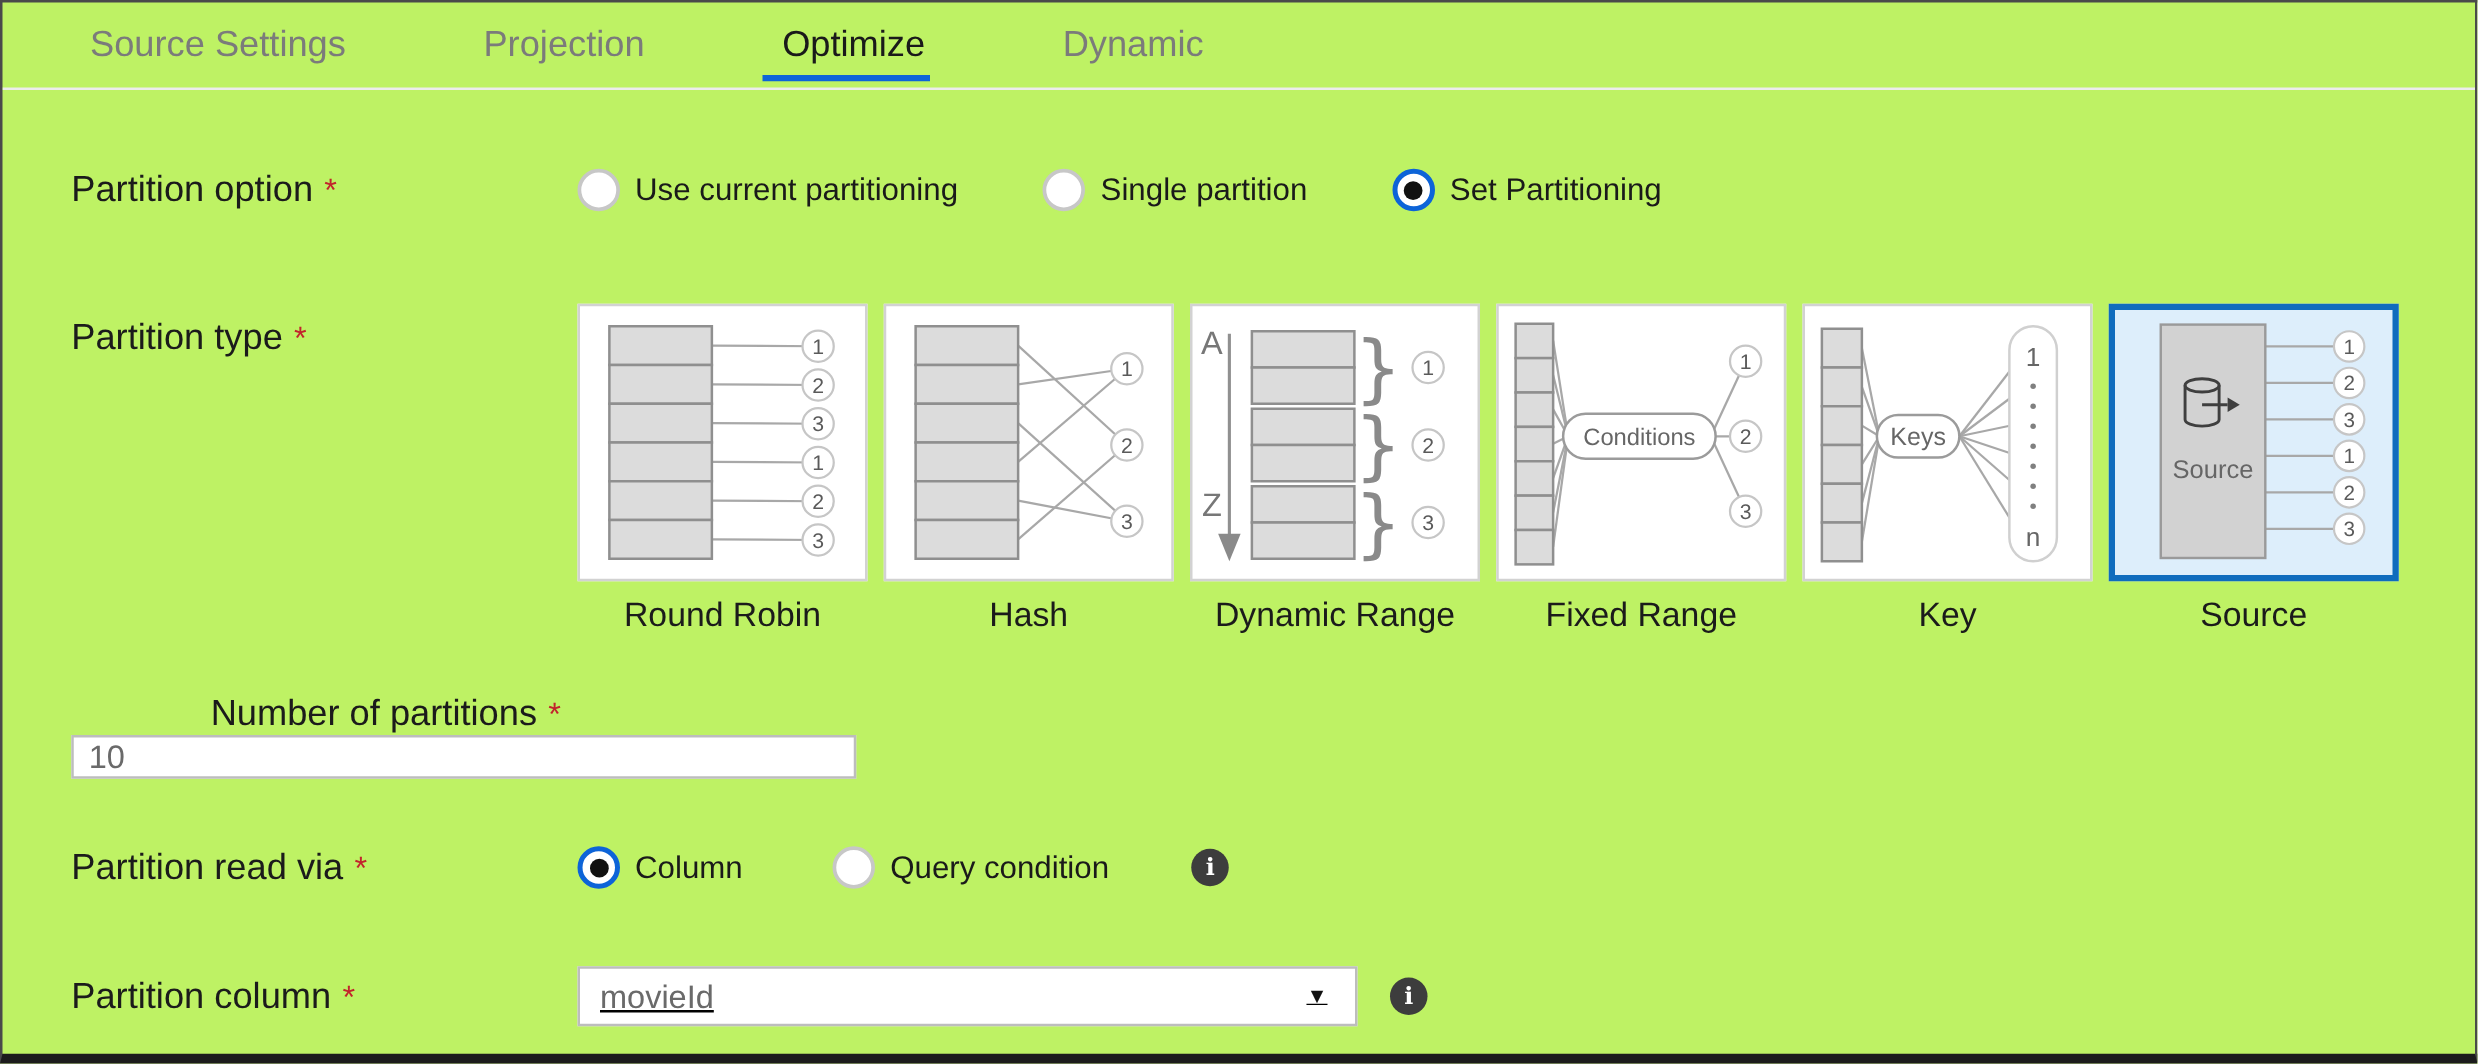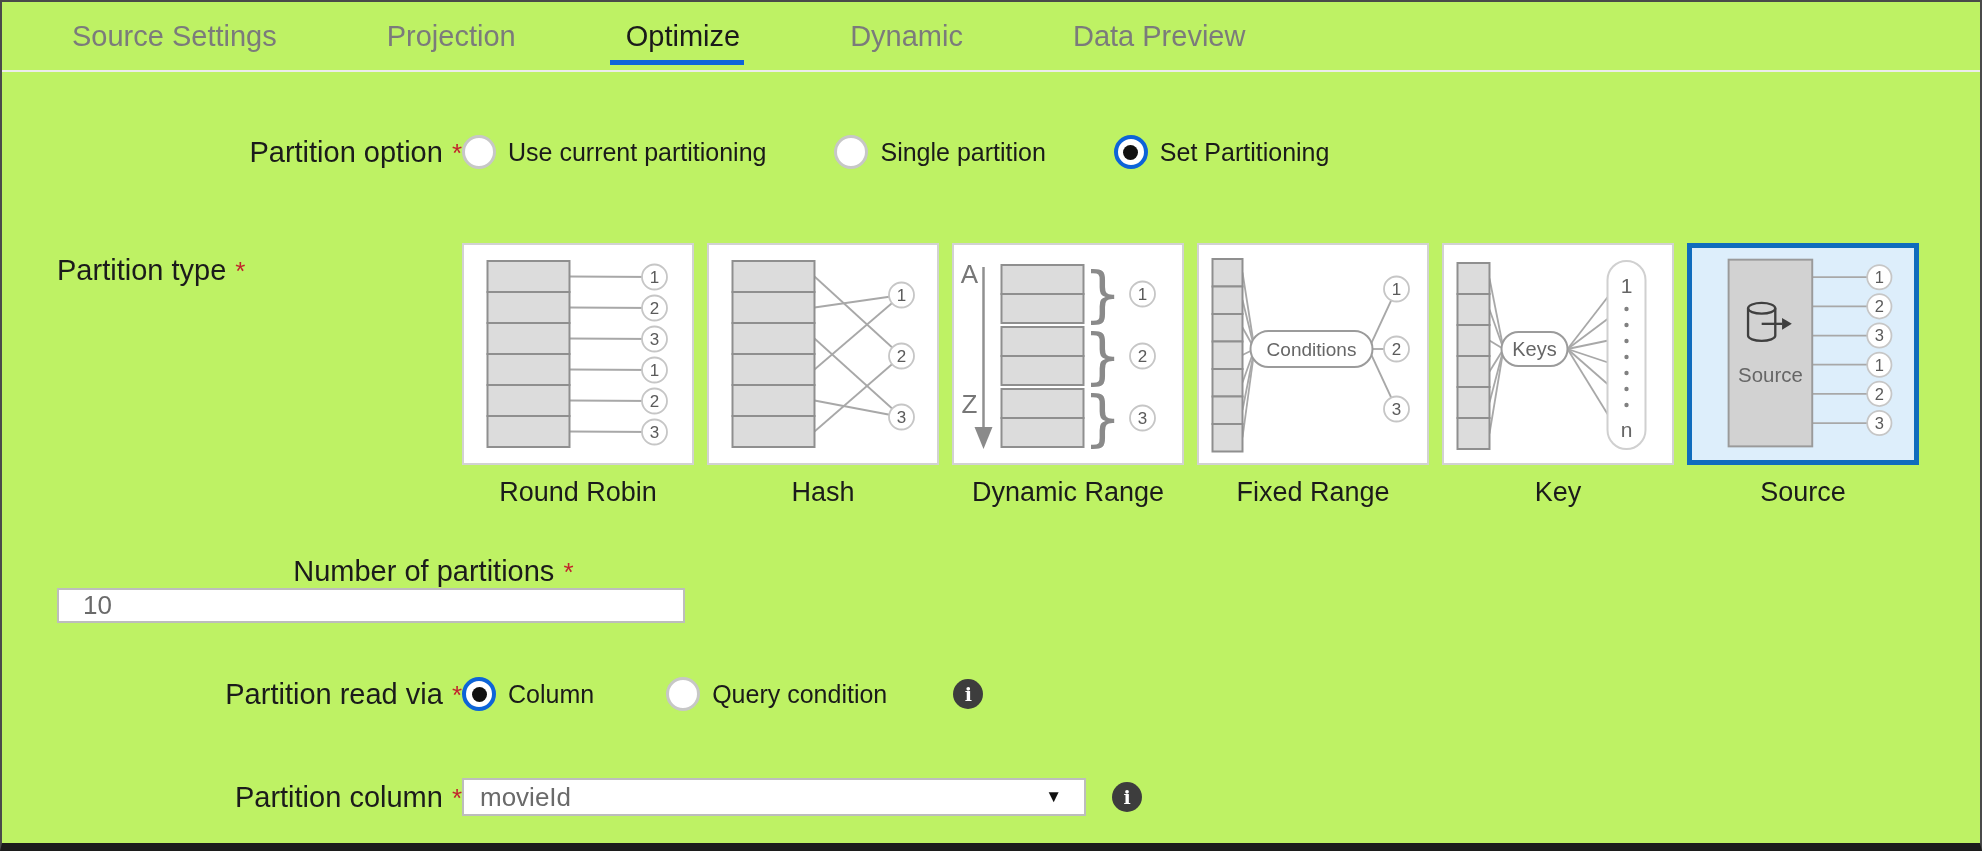--- a/index.html
+++ b/index.html
@@ -26,21 +26,21 @@
     display:flex;align-items:center;
     font-size:29px;color:#7b7b7b;cursor:pointer;white-space:nowrap;
   }
   .tab.active{color:#1a1a1a;}
   .tab.active::after{
     content:"";position:absolute;left:-16px;right:-4px;bottom:5px;height:5px;
     background:#0d64d8;
   }
   
   .row{position:absolute;left:55px;display:flex;align-items:center;}
-  .lbl-cell{width:405px;font-size:29px;color:#1b1b1b;white-space:nowrap;text-align:right;}
+  .lbl-cell{width:405px;font-size:29px;color:#1b1b1b;white-space:nowrap;}
   .req{color:#c2242c;font-size:26px;margin-left:9px;}
   
   .radio-group{display:flex;align-items:center;gap:68px;}
   .radio-opt{display:flex;align-items:center;gap:12px;cursor:pointer;}
   .radio{
     width:34px;height:34px;border-radius:50%;
     border:3px solid #c7c7c7;background:#fff;box-sizing:border-box;
     flex:0 0 auto;display:flex;align-items:center;justify-content:center;
   }
   .radio.selected{border:4px solid #0d64d8;}
@@ -64,49 +64,49 @@
   .ctx{fill:#5a5a5a;font-size:17px;text-anchor:middle;font-family:"Liberation Sans",sans-serif;}
   .pill{fill:#fff;stroke:#9b9b9b;stroke-width:2;}
   .ptx{fill:#666;text-anchor:middle;font-family:"Liberation Sans",sans-serif;}
   .brace{fill:#8a8a8a;font-size:60px;text-anchor:middle;font-family:"DejaVu Sans",sans-serif;}
   .azl{fill:#777;font-size:26px;text-anchor:middle;font-family:"Liberation Sans",sans-serif;}
   .dbstroke{fill:none;stroke:#3f3f3f;stroke-width:2.4;}
   
   .text-input{
     width:628px;height:50px;box-sizing:border-box;
     border:2px solid #bdbdbd;background:#fff;
-    font-size:26px;color:#6a6a6a;padding:0 0 0 24px;
+    font-size:26px;color:#6a6a6a;padding:0 0 0 12px;
     font-family:"Liberation Sans",sans-serif;
   }
   .dropdown{
-    width:624px;height:38px;box-sizing:border-box;
+    width:624px;height:48px;box-sizing:border-box;
     border:2px solid #bdbdbd;background:#fff;cursor:pointer;
     display:flex;align-items:center;justify-content:space-between;
     padding:0 22px 0 16px;
+    text-decoration:underline;
   }
   .dropdown-value{font-size:26px;color:#6a6a6a;}
   .caret{font-size:17px;color:#111;}
   .info{
     width:30px;height:30px;border-radius:50%;background:#3d3d3d;color:#fff;
     display:flex;align-items:center;justify-content:center;
     font-size:19px;font-weight:bold;font-family:"DejaVu Serif",serif;
     cursor:pointer;flex:0 0 auto;
   }
 </style>
 </head>
 <body>
 
 <div class="screen">
 
   <div class="tabbar">
     <div class="tab">Source Settings</div>
     <div class="tab">Projection</div>
     <div class="tab active">Optimize</div>
     <div class="tab">Dynamic</div>
-    <div class="tab">Data Preview</div>
   </div>
 
   <div class="row" style="top:128px;height:44px;">
     <div class="lbl-cell">
       <span>Partition option</span><span class="req">*</span>
     </div>
     <div class="radio-group">
       <div class="radio-opt">
         <span class="radio"></span>
         <span class="radio-label">Use current partitioning</span>

